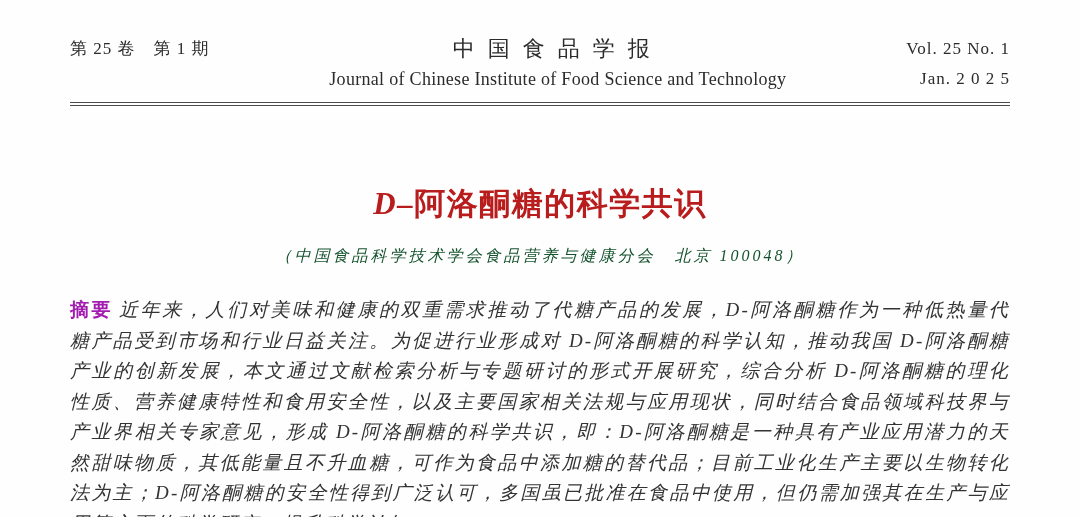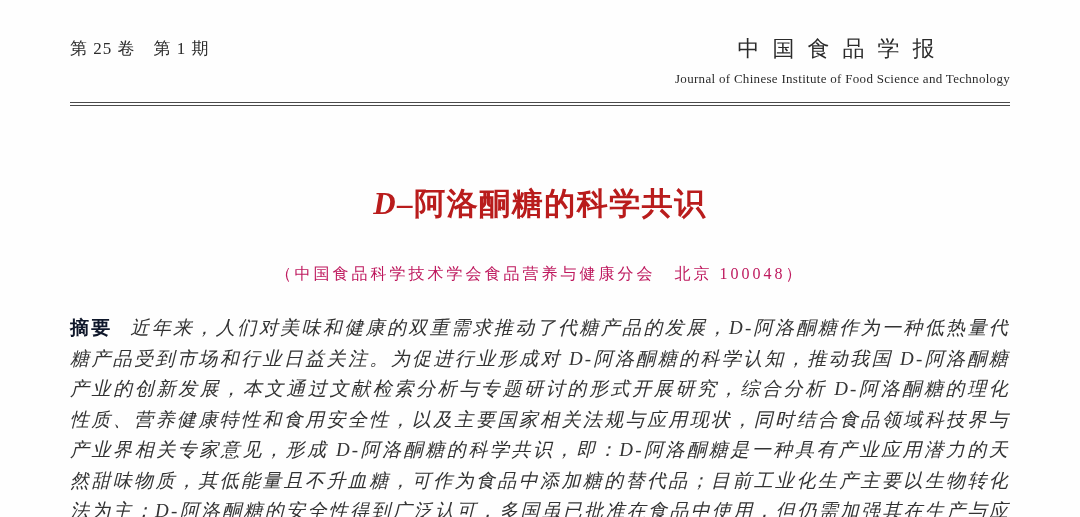--- a/index.html
+++ b/index.html
@@ -25,21 +25,21 @@
   .jh-left  { text-align: left;  letter-spacing: 1px; }
   .jh-right { text-align: right; letter-spacing: 1px; }
   .jh-center { text-align: center; }
   .jh-center .cn {
     font-size: 22px;
     letter-spacing: 13px;
     line-height: 30px;
     font-weight: 500;
   }
   .jh-center .en {
-    font-size: 13px;
+    font-size: 18px;
     line-height: 30px;
     letter-spacing: 0.3px;
     font-family: Liberation Serif, serif;
   }
   
   .double-rule {
     margin-top: 8px;
     height: 4px;
     border-top: 1.5px solid #4a4a4a;
     border-bottom: 1.5px solid #4a4a4a;
@@ -55,63 +55,68 @@
     color: #b91c1c;
     font-family: "Liberation Sans", "DejaVu Sans", sans-serif;
   }
   .article-title .title-d {
     font-family: "Liberation Serif", "DejaVu Serif", serif;
     font-style: italic;
     font-weight: bold;
   }
   
   .affiliation {
-    margin-top: 36px;
+    margin-top: 18px;
     text-align: center;
     font-size: 16px;
     letter-spacing: 3px;
     line-height: 24px;
-    color: #be185d;
+    color: #14532d;
+    font-style: italic;
   }
   
   .abstract {
     margin-top: 27px;
     font-size: 19px;
     line-height: 30.5px;
     letter-spacing: 2.2px;
     text-align: justify;
     color: #333;
     font-style: italic;           
   }
   .abstract-label {
     font-style: normal;
     font-weight: bold;
     font-family: "Liberation Sans", "DejaVu Sans", sans-serif;
     letter-spacing: 2px;
-    margin-right: 18px;
-    color: #0f172a;
+    margin-right: 6px;
+    color: #a21caf;
   }
   .seg-em {
     font-family: "Liberation Serif", "DejaVu Serif", serif;
     font-style: italic;
   }
 </style>
 </head>
 <body>
 
 <div class="page">
 
   <div class="journal-header">
     <div class="jh-col jh-left">
       <div>第 25 卷　第 1 期</div>
     </div>
     <div class="jh-col jh-center">
       <div class="cn">中国食品学报</div>
       <div class="en">Journal of Chinese Institute of Food Science and Technology</div>
     </div>
+    <div class="jh-col jh-right">
+      <div>Vol. 25  No. 1</div>
+      <div>Jan.  2 0 2 5</div>
+    </div>
   </div>
 
   <div class="double-rule"></div>
 
   <h1 class="article-title"><span class="title-d">D–</span><span>阿洛酮糖的科学共识</span></h1>
 
   <div class="affiliation">（中国食品科学技术学会食品营养与健康分会　北京 100048）</div>
 
   <p class="abstract"><span class="abstract-label">摘要</span><span><span>近年来，人们对美味和健康的双重需求推动了代糖产品的发展，</span><span class="seg-em">D-</span><span>阿洛酮糖作为一种低热量代糖产品受到市场和行业日益关注。为促进行业形成对 </span><span class="seg-em">D-</span><span>阿洛酮糖的科学认知，推动我国 </span><span class="seg-em">D-</span><span>阿洛酮糖产业的创新发展，本文通过文献检索分析与专题研讨的形式开展研究，综合分析 </span><span class="seg-em">D-</span><span>阿洛酮糖的理化性质、营养健康特性和食用安全性，以及主要国家相关法规与应用现状，同时结合食品领域科技界与产业界相关专家意见，形成 </span><span class="seg-em">D-</span><span>阿洛酮糖的科学共识，即：</span><span class="seg-em">D-</span><span>阿洛酮糖是一种具有产业应用潜力的天然甜味物质，其低能量且不升血糖，可作为食品中添加糖的替代品；目前工业化生产主要以生物转化法为主；</span><span class="seg-em">D-</span><span>阿洛酮糖的安全性得到广泛认可，多国虽已批准在食品中使用，但仍需加强其在生产与应用等方面的科学研究，提升科学认知。</span></span></p>
 

